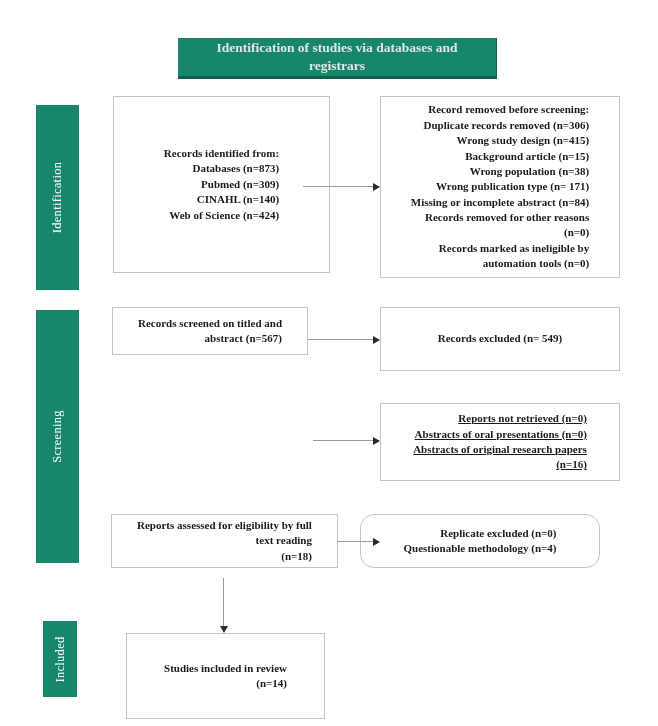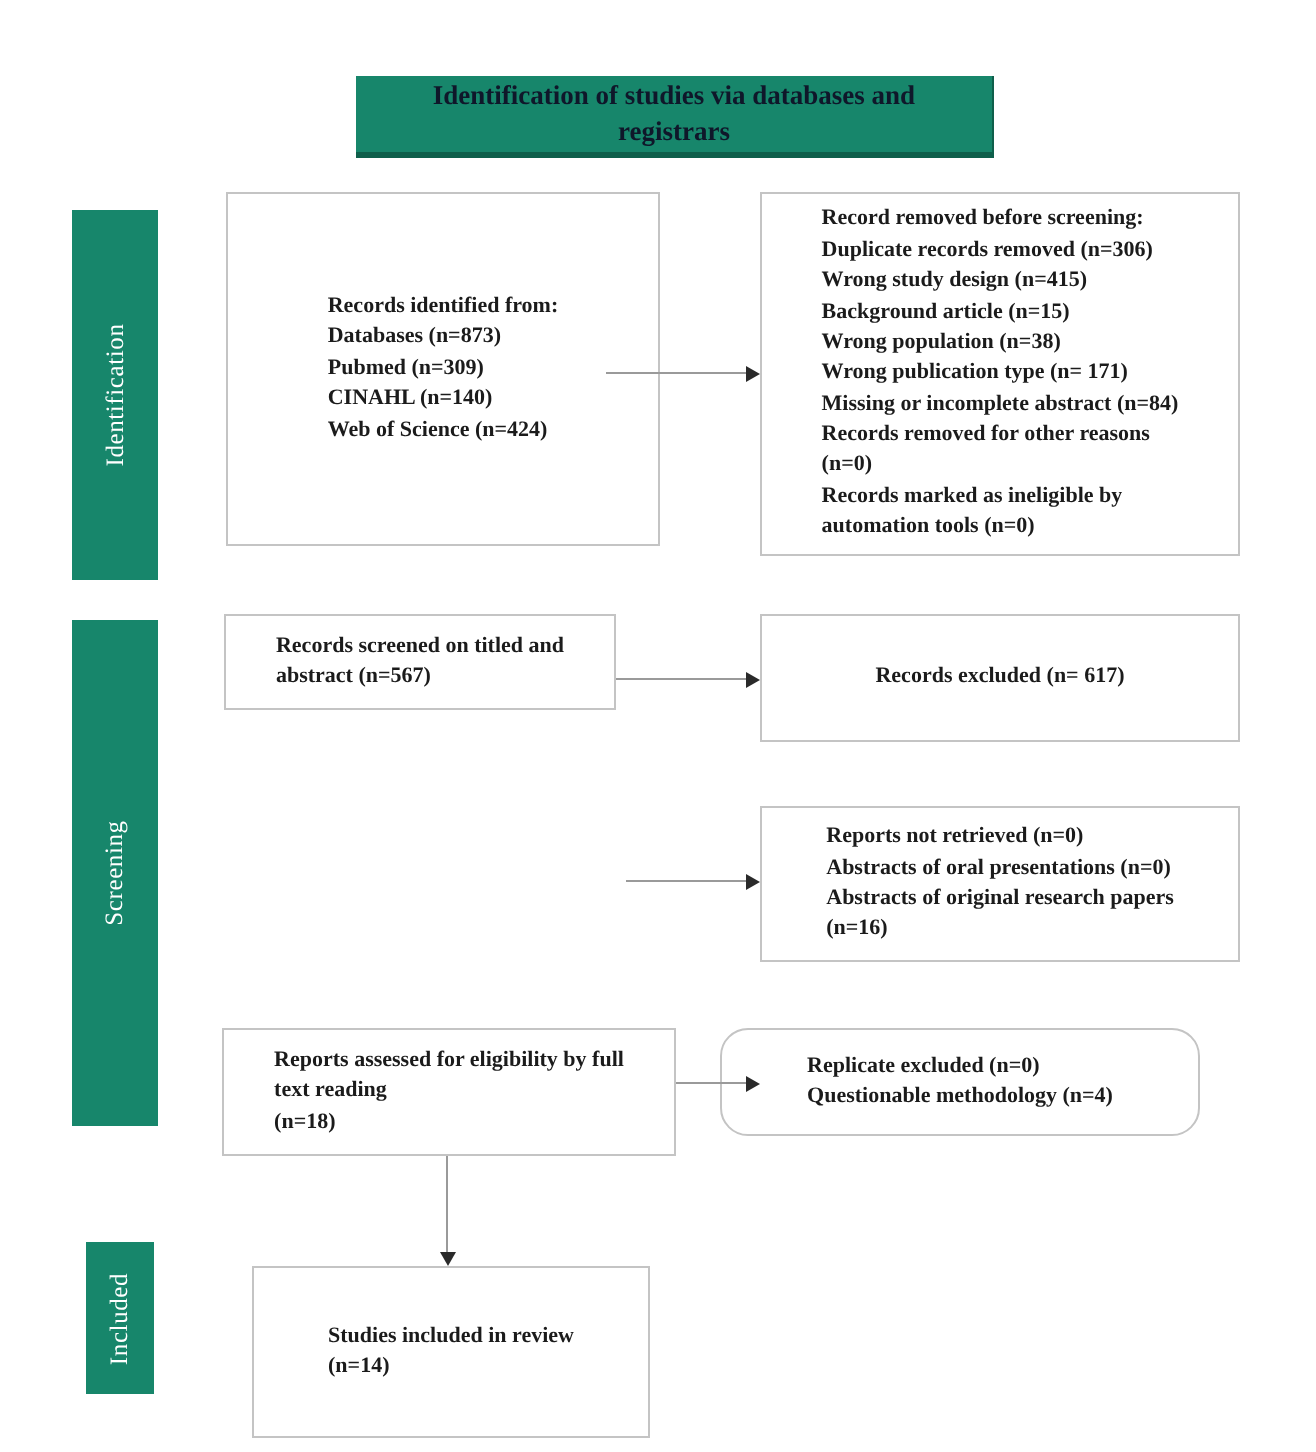--- a/index.html
+++ b/index.html
@@ -16,21 +16,21 @@
     color: #1b1b1b;
     overflow: hidden;
   }
   .title-banner {
     position: absolute;
     left: 178px; top: 38px;
     width: 318px; height: 38px;
     background: var(--green, #17866b);
     border-bottom: 3px solid #0f5f4b;
     border-right: 1px solid #0f5f4b;
-    color: #0f172a;
+    color: #e5e5e5;
     font-weight: 700;
     font-size: 13.5px;
     line-height: 1.3;
     display: flex;
     align-items: center;
     justify-content: center;
     text-align: center;
     white-space: pre-line;
   }
   .stage-bar {
@@ -51,35 +51,35 @@
   .bar-screening      { left: 36px; top: 310px; width: 43px; height: 253px; }
   .bar-included       { left: 43px; top: 621px; width: 34px; height: 76px; }
 
   .flow-box {
     position: absolute;
     background: #ffffff;
     border: 1px solid #c4c4c4;
     display: flex;
     align-items: center;
     justify-content: center;
-    text-align: left;
+    text-align: right;
     font-size: 11px;
     font-weight: 600;
     line-height: 1.4;
     white-space: pre-line;
     padding: 4px 6px;
     box-sizing: border-box;
   }
   .box-identified   { left: 113px; top: 96px;  width: 217px; height: 177px; }
   .box-removed      { left: 380px; top: 96px;  width: 240px; height: 182px; }
   .box-screened     { left: 112px; top: 307px; width: 196px; height: 48px; }
   .box-excluded     { left: 380px; top: 307px; width: 240px; height: 64px; }
   .box-sought       { left: 111px; top: 408px; width: 202px; height: 62px; }
-  .box-notretrieved { left: 380px; top: 403px; width: 240px; height: 78px; }
-  .box-assessed     { left: 111px; top: 514px; width: 227px; height: 64px; }
+  .box-notretrieved { left: 380px; top: 403px; width: 240px; height: 78px; text-decoration: underline; }
+  .box-assessed     { left: 111px; top: 514px; width: 227px; height: 54px; }
   .box-repexcluded  { left: 360px; top: 514px; width: 240px; height: 54px; border-radius: 14px; }
   .box-included     { left: 126px; top: 633px; width: 199px; height: 86px; }
 
   .arrow-h {
     position: absolute;
     height: 1px;
     background: #9a9a9a;
   }
   .arrow-h .head {
     position: absolute;
@@ -139,21 +139,21 @@
 Background article (n=15)
 Wrong population (n=38)
 Wrong publication type (n= 171)
 Missing or incomplete abstract (n=84)
 Records removed for other reasons
 (n=0)
 Records marked as ineligible by
 automation tools (n=0)</div>
   <div class="flow-box box-screened">Records screened on titled and
 abstract (n=567)</div>
-  <div class="flow-box box-excluded">Records excluded (n= 617)</div>
+  <div class="flow-box box-excluded">Records excluded (n= 549)</div>
   <div class="flow-box box-notretrieved">Reports not retrieved (n=0)
 Abstracts of oral presentations (n=0)
 Abstracts of original research papers
 (n=16)</div>
   <div class="flow-box box-assessed">Reports assessed for eligibility by full
 text reading
 (n=18)</div>
   <div class="flow-box box-repexcluded">Replicate excluded (n=0)
 Questionable methodology (n=4)</div>
   <div class="flow-box box-included">Studies included in review

